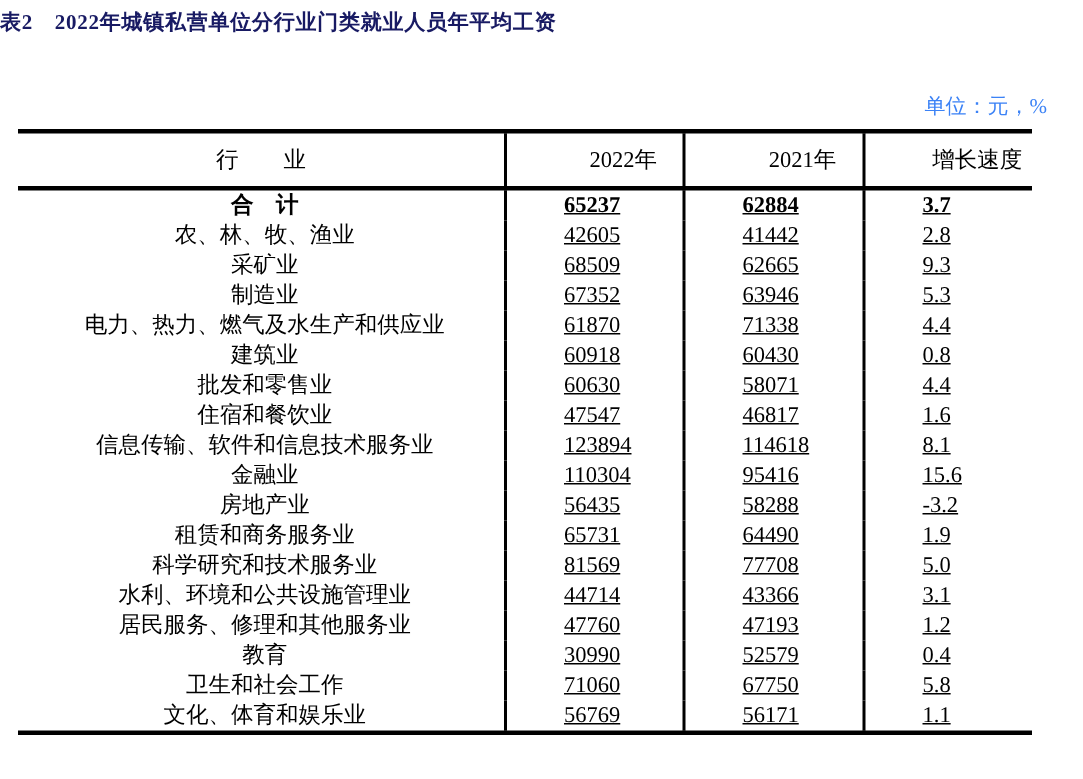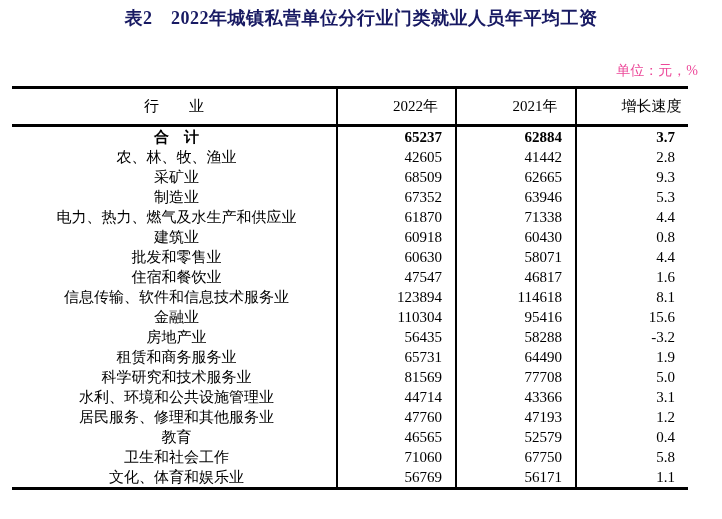--- a/index.html
+++ b/index.html
@@ -14,34 +14,34 @@
     overflow: hidden;
     font-family: "Liberation Serif", "DejaVu Serif", serif;
     color: #000000;
   }
   .page-title {
     position: absolute;
     top: 6px;
     left: 0;
     width: 722px;
     margin: 0;
-    text-align: center;
-    font-size: 18px;
+    text-align: left;
+    font-size: 14px;
     font-weight: bold;
     color: #181a63;
     letter-spacing: 0.5px;
   }
   .unit-note {
     position: absolute;
     top: 62px;
     left: 22px;
     width: 676px;
     text-align: right;
     font-size: 14px;
-    color: #ec4899;
+    color: #3b82f6;
   }
   table.stat-table {
     position: absolute;
     top: 86px;
     left: 12px;
     width: 676px;
     border-collapse: collapse;
     table-layout: fixed;
     border-top: 3px solid #000000;
     border-bottom: 3px solid #000000;
@@ -65,21 +65,21 @@
     height: 20px;
     font-size: 15px;
     line-height: 20px;
     padding: 0;
     vertical-align: middle;
     white-space: nowrap;
     overflow: hidden;
   }
   .c2, .c3, .c4 { border-left: 2px solid #000000; padding-left: 38px; }
   td.industry { text-align: center; padding-left: 5px; }
-  td.num { text-align: right; padding-right: 13px; }
+  td.num { text-align: left; padding-right: 13px; text-decoration: underline; }
   tr.total { font-weight: bold; }
 </style>
 </head>
 <body>
 
 <div class="page">
   <h1 class="page-title">表2　2022年城镇私营单位分行业门类就业人员年平均工资</h1>
   <div class="unit-note">单位：元，%</div>
   <table class="stat-table">
     <colgroup>
@@ -182,21 +182,21 @@
           <td class="c4 num">3.1</td>
         </tr>
         <tr>
           <td class="c1 industry">居民服务、修理和其他服务业</td>
           <td class="c2 num">47760</td>
           <td class="c3 num">47193</td>
           <td class="c4 num">1.2</td>
         </tr>
         <tr>
           <td class="c1 industry">教育</td>
-          <td class="c2 num">46565</td>
+          <td class="c2 num">30990</td>
           <td class="c3 num">52579</td>
           <td class="c4 num">0.4</td>
         </tr>
         <tr>
           <td class="c1 industry">卫生和社会工作</td>
           <td class="c2 num">71060</td>
           <td class="c3 num">67750</td>
           <td class="c4 num">5.8</td>
         </tr>
         <tr>

